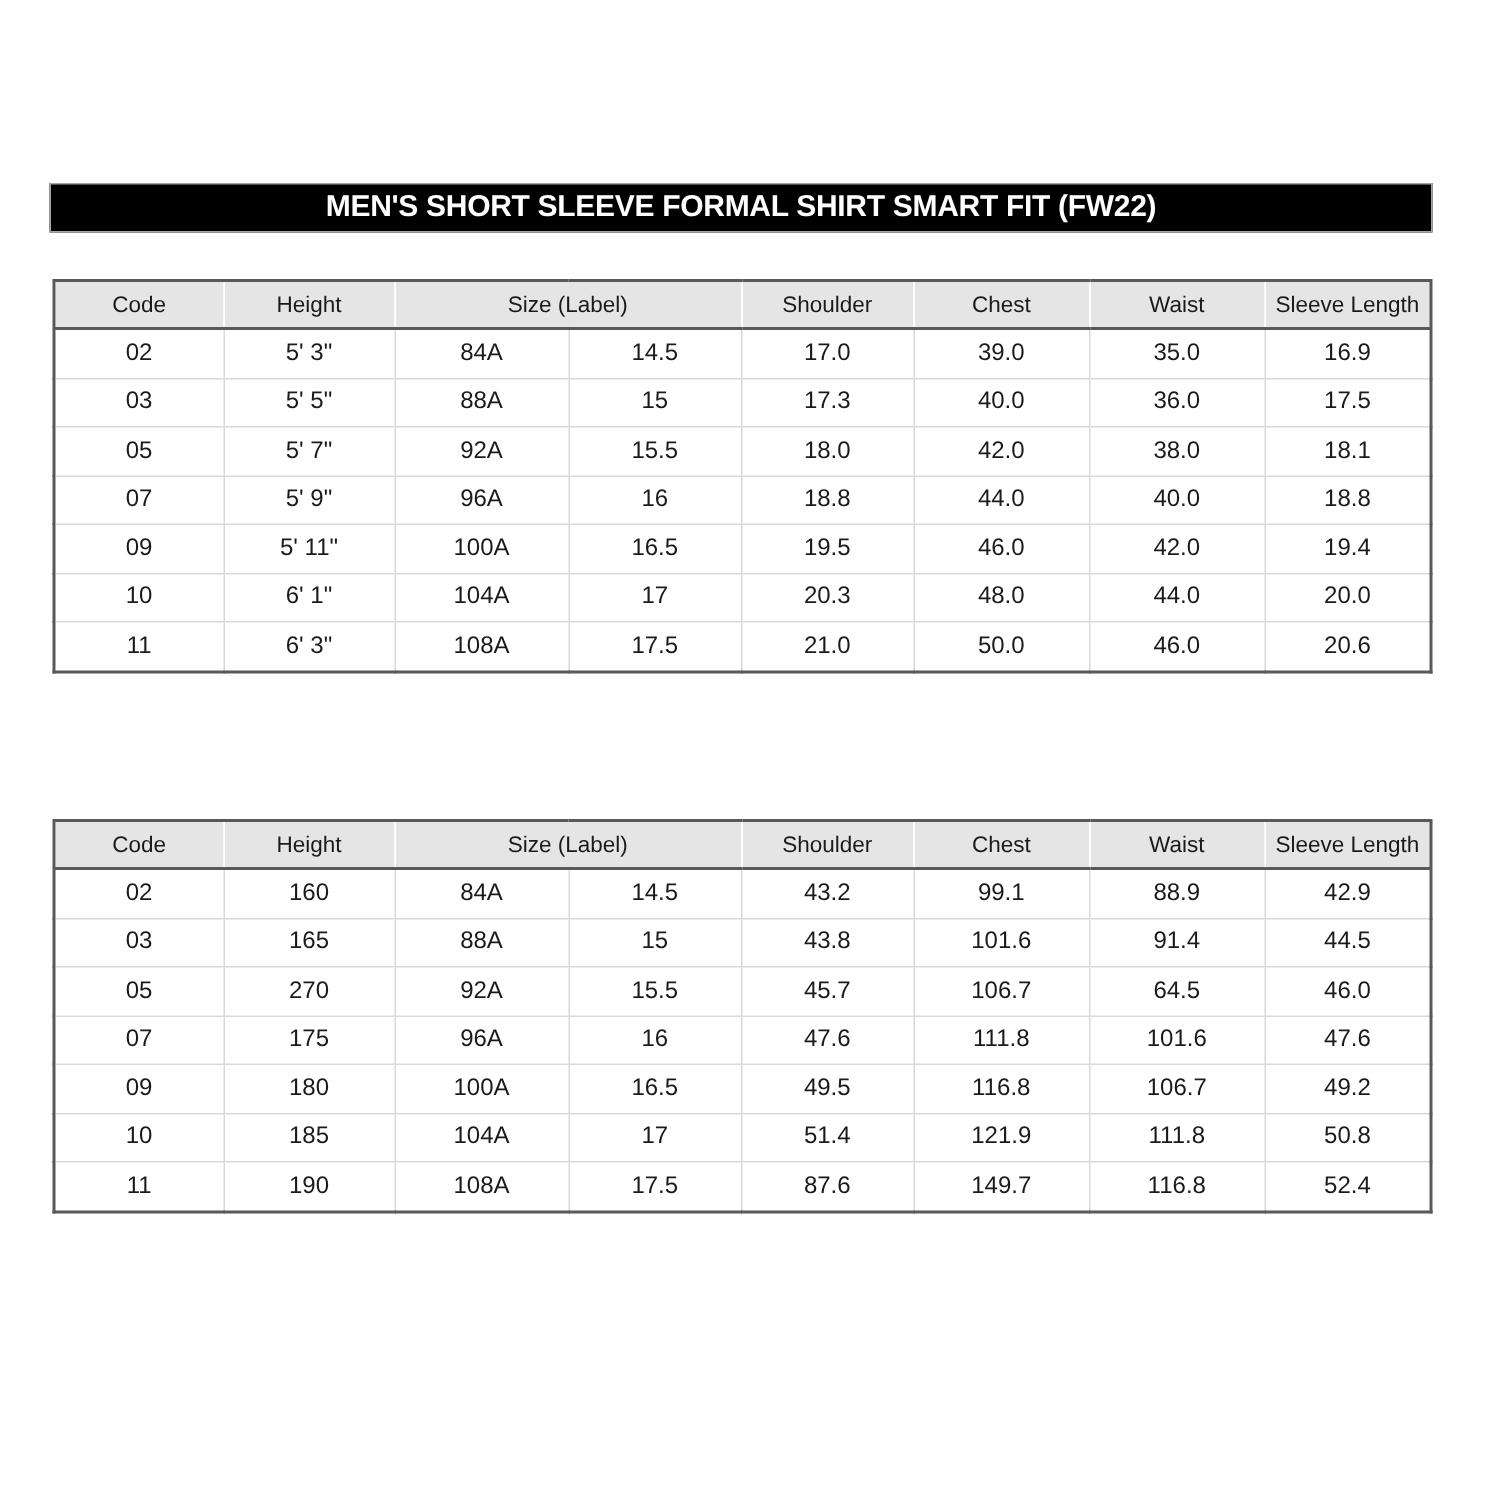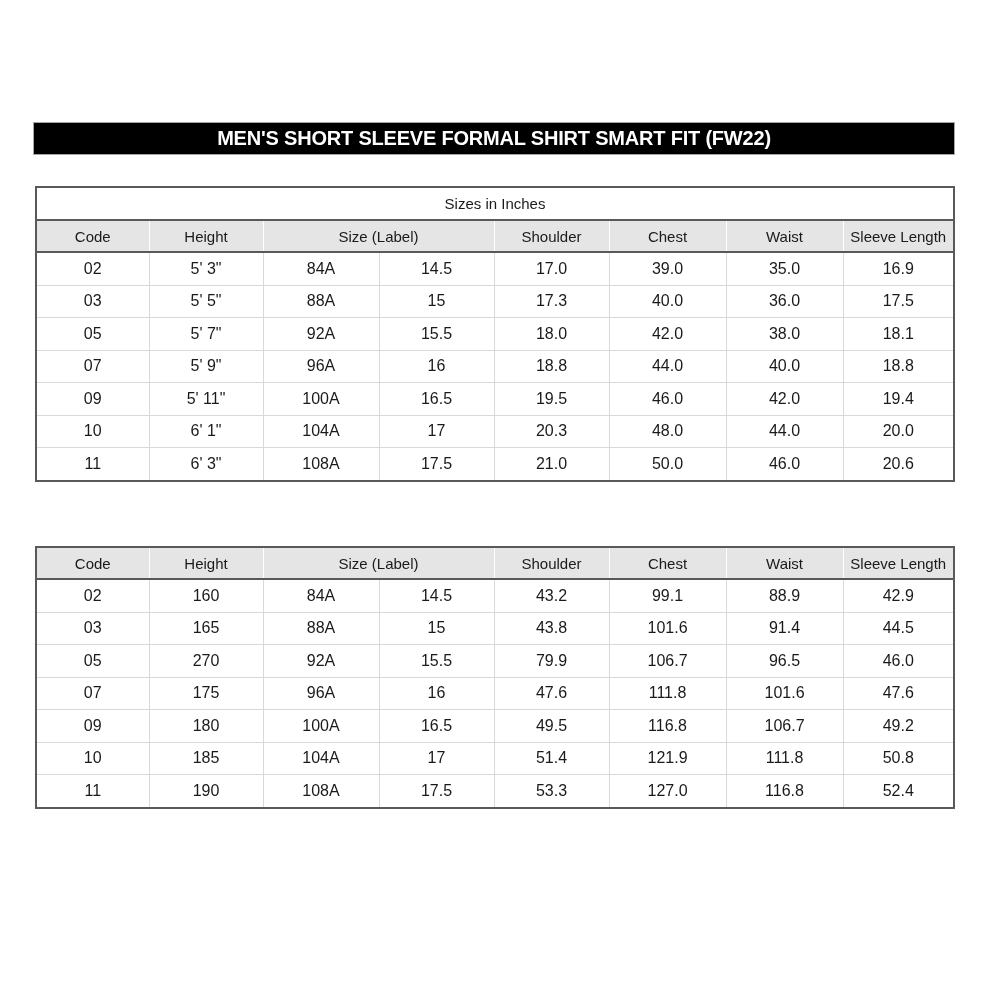--- a/index.html
+++ b/index.html
@@ -93,23 +93,20 @@
         <col style="width:113px">
           <col style="width:114px">
           <col style="width:116px">
           <col style="width:115px">
         <col style="width:115px">
           <col style="width:117px">
           <col style="width:117px">
           <col style="width:111px">
       </colgroup>
       <thead>
-        <tr class="caption-row">
-          <td colspan="8">Sizes in Inches</td>
-        </tr>
         <tr class="header-row">
           <th>Code</th>
           <th>Height</th>
           <th colspan="2">Size (Label)</th>
           <th>Shoulder</th>
           <th>Chest</th>
           <th>Waist</th>
           <th>Sleeve Length</th>
         </tr>
       </thead>
@@ -230,23 +227,23 @@
             <td>43.8</td>
             <td>101.6</td>
             <td>91.4</td>
             <td>44.5</td>
           </tr>
           <tr>
             <td>05</td>
             <td>270</td>
             <td>92A</td>
             <td>15.5</td>
-            <td>79.9</td>
+            <td>45.7</td>
             <td>106.7</td>
-            <td>96.5</td>
+            <td>64.5</td>
             <td>46.0</td>
           </tr>
           <tr>
             <td>07</td>
             <td>175</td>
             <td>96A</td>
             <td>16</td>
             <td>47.6</td>
             <td>111.8</td>
             <td>101.6</td>
@@ -270,22 +267,22 @@
             <td>51.4</td>
             <td>121.9</td>
             <td>111.8</td>
             <td>50.8</td>
           </tr>
           <tr>
             <td>11</td>
             <td>190</td>
             <td>108A</td>
             <td>17.5</td>
-            <td>53.3</td>
-            <td>127.0</td>
+            <td>87.6</td>
+            <td>149.7</td>
             <td>116.8</td>
             <td>52.4</td>
           </tr>
         </tbody>
     </table>
   </div>
 
 </div>
 
 </body></html>

